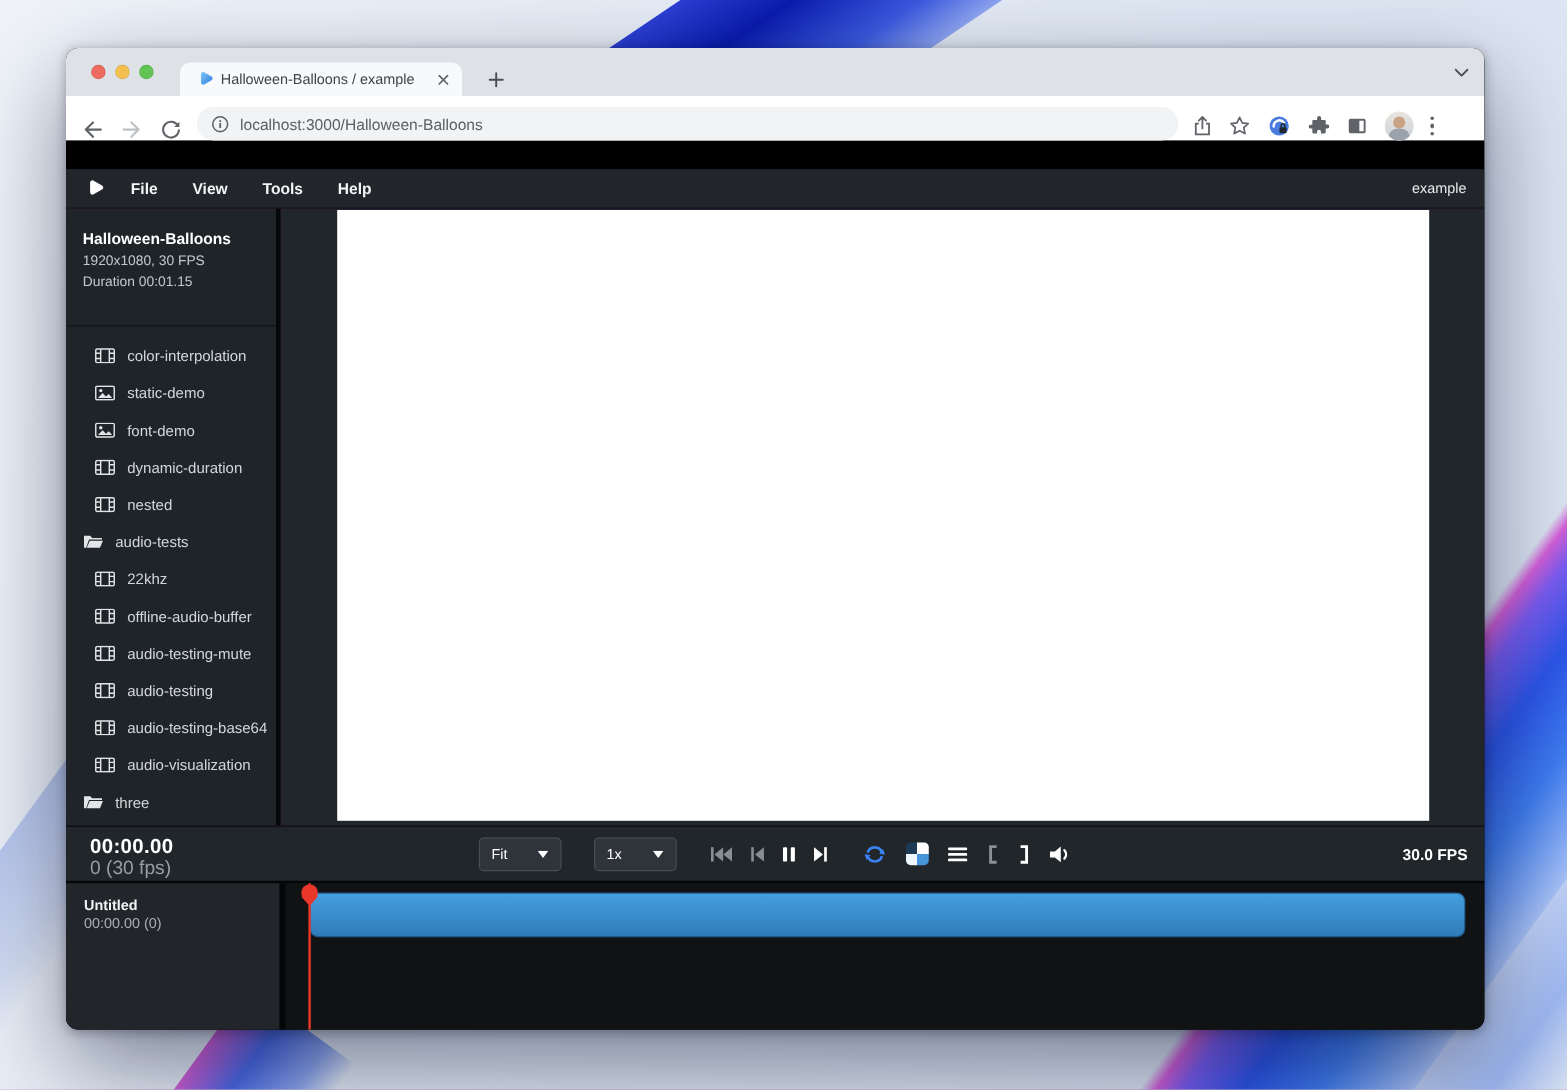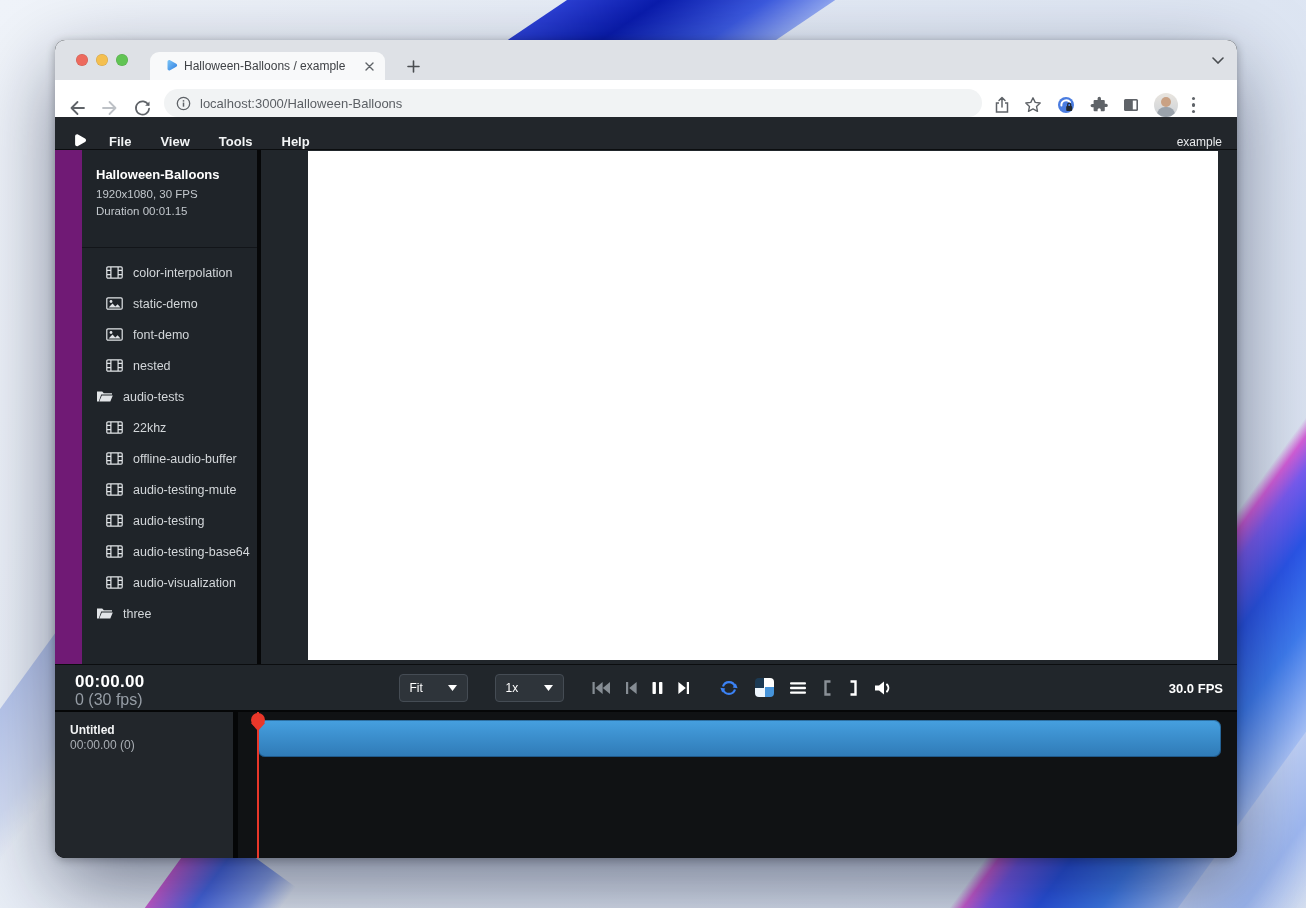--- a/index.html
+++ b/index.html
@@ -45,27 +45,27 @@
     display:flex;align-items:center;padding:0 12px;box-sizing:border-box;}
   .url{margin-left:9px;font-size:13px;color:#5b5f64;white-space:nowrap;}
   .tb-right{display:flex;align-items:center;gap:14px;margin-left:12px;}
   .avatar{width:24px;height:24px;border-radius:50%;background:linear-gradient(#e9e5df,#cdd2d8);position:relative;overflow:hidden;}
   .avatar::before{content:"";position:absolute;left:7px;top:4px;width:10px;height:10px;border-radius:50%;background:#c9a184;}
   .avatar::after{content:"";position:absolute;left:3px;top:14px;width:18px;height:12px;border-radius:8px 8px 0 0;background:#9aa2ab;}
   .dots{display:flex;flex-direction:column;gap:3px;margin-right:2px;}
   .dots i{width:3.4px;height:3.4px;border-radius:50%;background:#5f6368;}
 
   
-  .menubar{height:33px;background:#22262b;display:flex;align-items:flex-end;padding:0 15px;box-sizing:border-box;border-bottom:1px solid #0b0d0f;}
+  .menubar{height:33px;background:#22262b;display:flex;align-items:center;padding:0 15px;box-sizing:border-box;border-bottom:1px solid #0b0d0f;margin-top:24px;}
   .logo{width:17px;height:16px;margin-right:22px;}
   .menu-item{font-size:13px;font-weight:600;color:#f2f4f5;margin-right:29px;cursor:default;}
   .proj-label{margin-left:auto;font-size:12px;color:#e8eaec;}
 
   
-  .main{display:flex;height:514px;background:#701a75;padding-left:27px;}
+  .main{display:flex;height:514px;background:#701a75;}
   .sidebar{width:175px;background:#1f2429;flex:0 0 auto;}
   .comp-info{height:98px;box-sizing:border-box;padding:17px 14px 0;border-bottom:1px solid #121519;}
   .comp-title{font-size:13px;font-weight:700;color:#fff;margin-bottom:4px;}
   .comp-meta{font-size:11.5px;color:#c3c8cd;line-height:17px;}
   .comp-list{padding-top:9px;}
   .s-item{display:flex;align-items:center;min-height:31px;padding:0 6px 0 24px;gap:10px;
     color:#d3d7da;font-size:12.5px;cursor:pointer;box-sizing:border-box;}
   .s-item.folder{padding-left:14px;}
   .s-icon{flex:0 0 auto;display:flex;color:#e2e5e8;}
   .s-label{line-height:14px;}
@@ -277,20 +277,30 @@
     <span class="s-label">font-demo</span>
   </div>
           <div class="s-item">
     <span class="s-icon">
       <svg width="17" height="13" viewBox="0 0 17 13" stroke="currentColor" stroke-width="1.2" fill="none">
                 <rect x=".8" y=".8" width="15.4" height="11.4" rx="1.2"></rect>
                 <path d="M4.9 1v11M12.1 1v11M1 4.3h3.7M1 8.7h3.7M12.3 4.3H16M12.3 8.7H16"></path>
               </svg>
     </span>
 
+    <span class="s-label">dynamic-duration</span>
+  </div>
+          <div class="s-item">
+    <span class="s-icon">
+      <svg width="17" height="13" viewBox="0 0 17 13" stroke="currentColor" stroke-width="1.2" fill="none">
+                <rect x=".8" y=".8" width="15.4" height="11.4" rx="1.2"></rect>
+                <path d="M4.9 1v11M12.1 1v11M1 4.3h3.7M1 8.7h3.7M12.3 4.3H16M12.3 8.7H16"></path>
+              </svg>
+    </span>
+
     <span class="s-label">nested</span>
   </div>
           <div class="s-item folder">
 
     <span class="s-icon">
       <svg width="17" height="13" viewBox="0 0 17 13" fill="currentColor">
                 <path d="M1 1.5h5.2l1.6 1.8H16v1.3H5.2L2.8 11.5H1z"></path>
                 <path d="M5.8 5.6h11L14.3 11.5H3.3z"></path>
               </svg>
     </span>

